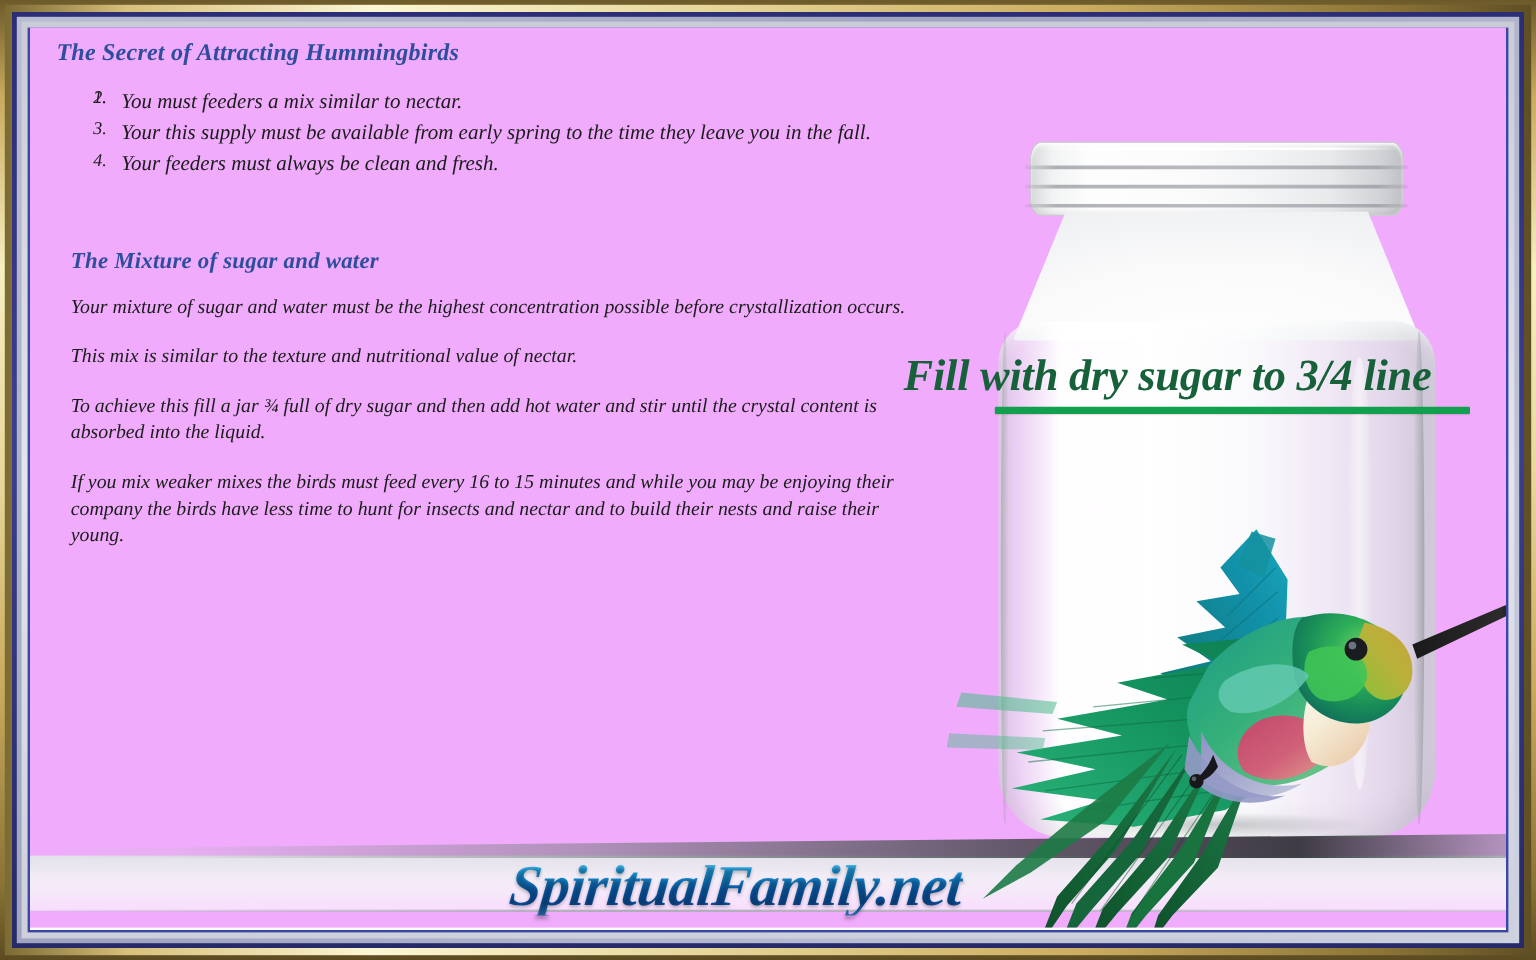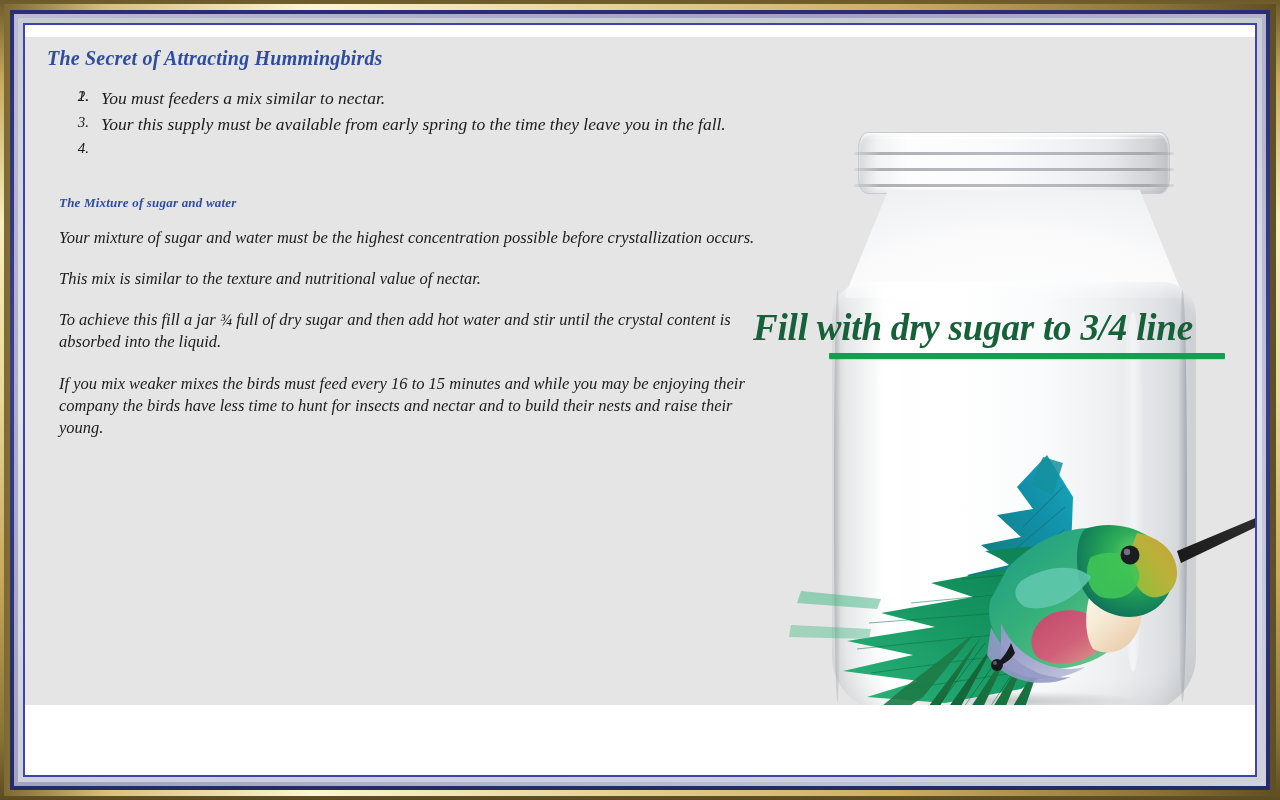--- a/index.html
+++ b/index.html
@@ -45,24 +45,24 @@
     background: #3c46a8;
   }
   .frame-white {
     position: absolute; inset: 25px;
     background: #ffffff;
   }
 
   
   #canvas {
     position: absolute;
-    left: 25px; top: 37px;
-    width: 1230px; height: 668px;
+    left: 25px; top: 23px;
+    width: 1230px; height: 750px;
     overflow: hidden;
-    background: #e5e5e5;
+    background: #f0abfc;
   }
 
   
   #text-col {
     position: absolute;
     left: 8px; top: 4px;
     width: 740px;
   }
 
   .doc-title {
@@ -95,21 +95,21 @@
     width: 24px;
     text-align: right;
     font-size: 15px;
     font-style: italic;
   }
 
   .sub-title {
     font-family: "Liberation Serif", serif;
     font-style: italic;
     font-weight: bold;
-    font-size: 13px;
+    font-size: 19px;
     color: #2e4d9e;
     margin: 58px 0 0 26px;
     letter-spacing: .2px;
   }
 
   .para {
     font-family: "Liberation Serif", serif;
     font-style: italic;
     font-size: 16.5px;
     color: #1b1b1b;
@@ -348,20 +348,21 @@
         <li>
           <span class="num">2.</span>
           <span>You must feeders a mix similar to nectar.</span>
         </li>
         <li>
           <span class="num">3.</span>
           <span>Your this supply must be available from early spring to the time they leave you in the fall.</span>
         </li>
         <li>
           <span class="num">4.</span>
+          <span>Your feeders must always be clean and fresh.</span>
         </li>
       </ol>
 
       <div class="sub-title">The Mixture of sugar and water</div>
 
       <p class="para">Your mixture of sugar and water must be the highest concentration possible before crystallization occurs.</p>
       <p class="para tight">This mix is similar to the texture and nutritional value of nectar.</p>
       <p class="para tight">To achieve this fill a jar ¾ full of dry sugar and then add hot water and stir until the crystal content is absorbed into the liquid.</p>
       <p class="para tight">If you mix weaker mixes the birds must feed every 16 to 15 minutes and while you may be enjoying their company the birds have less time to hunt for insects and nectar and to build their nests and raise their young.</p>
     </div>

